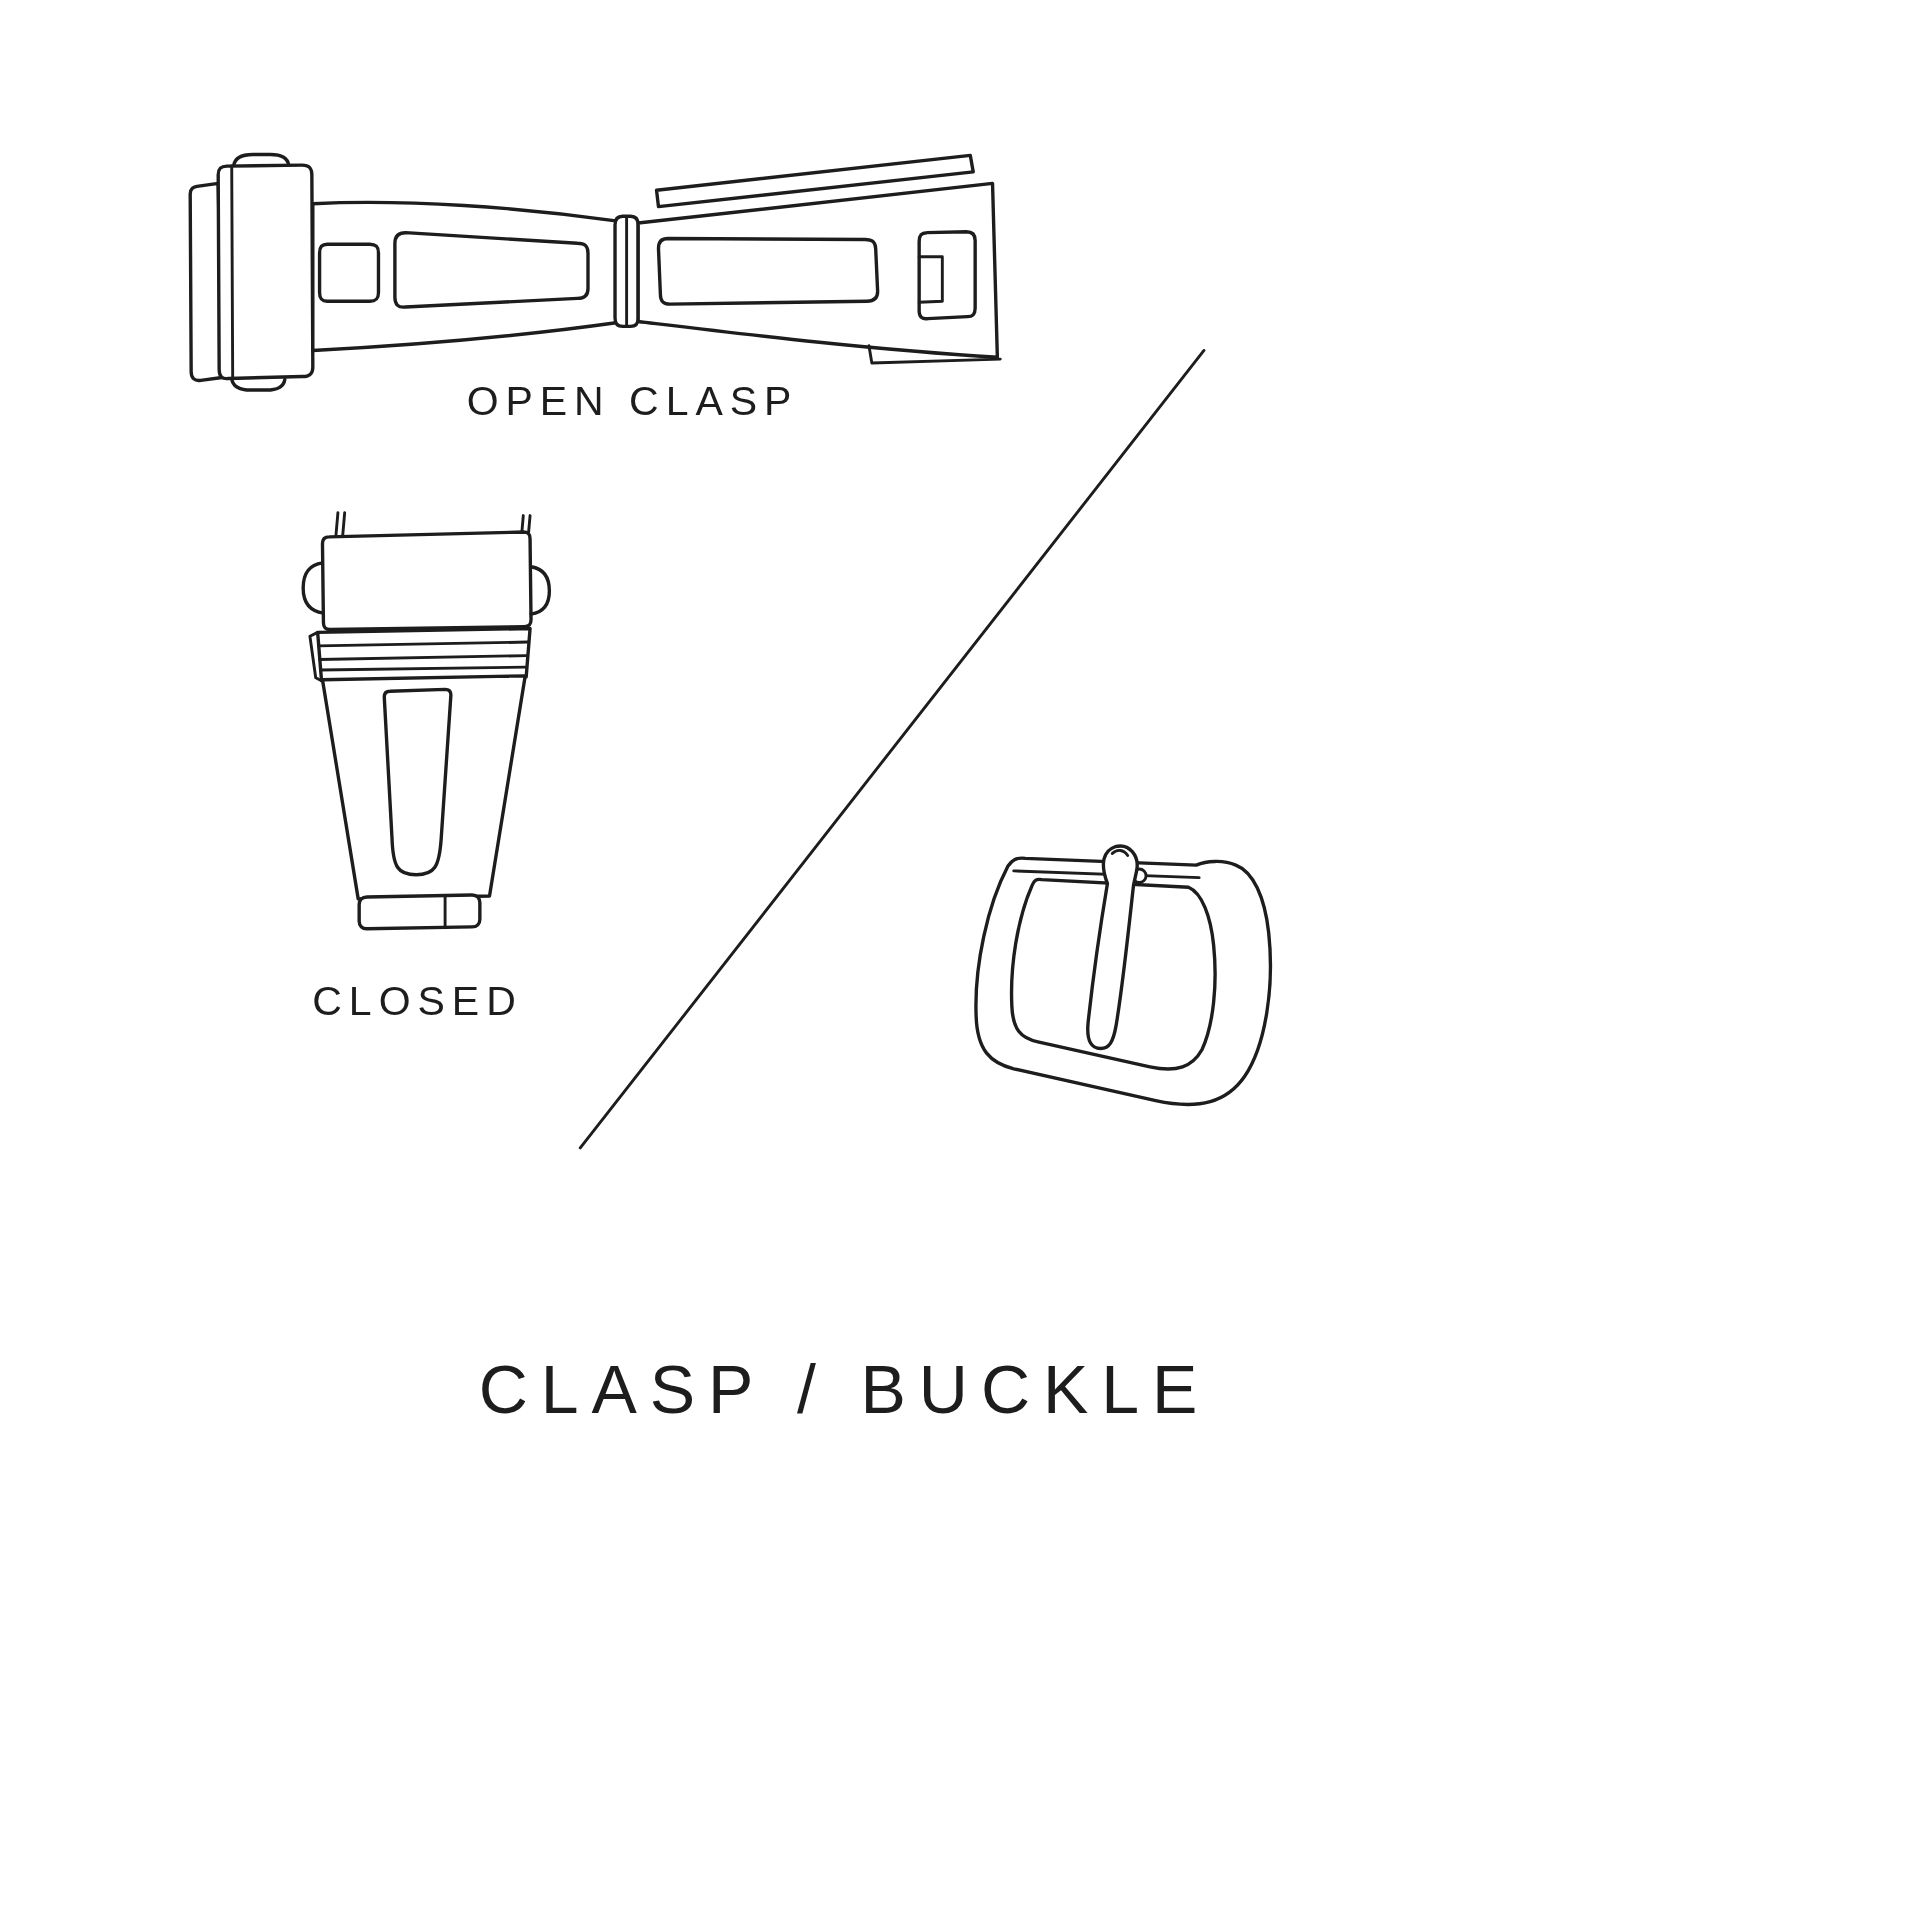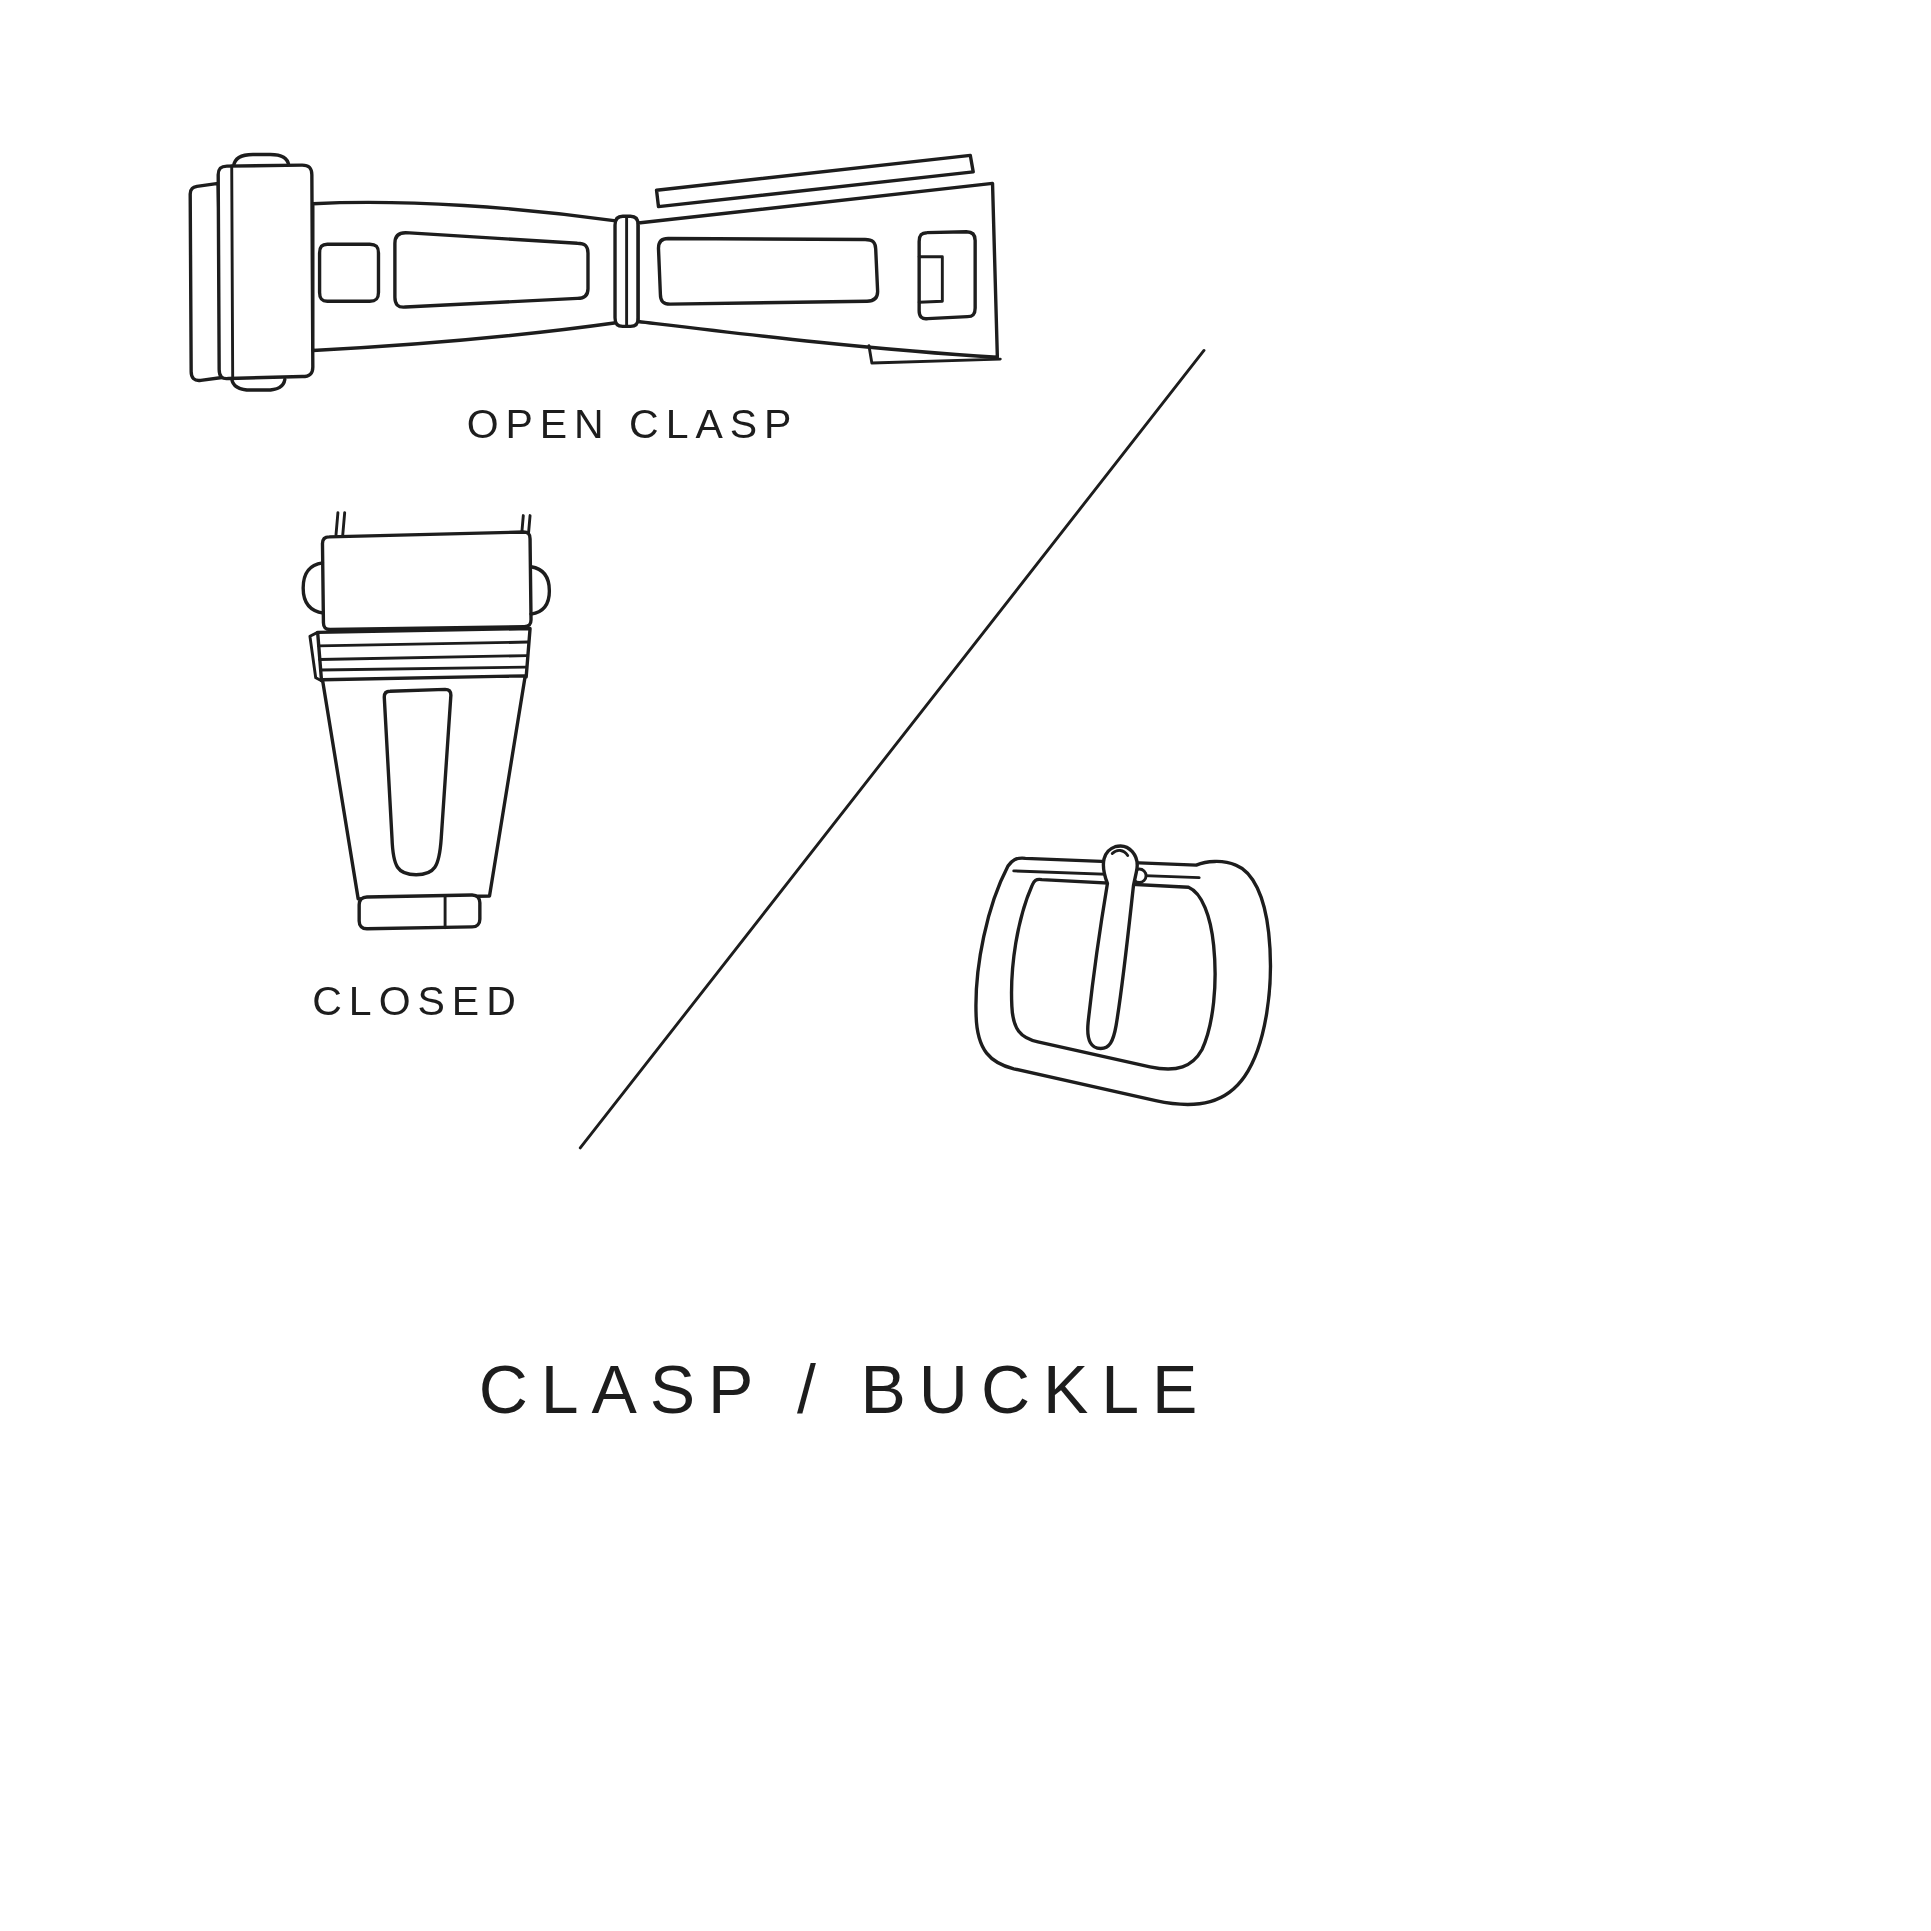--- a/index.html
+++ b/index.html
@@ -36,21 +36,21 @@
   .diagram-svg .thin{stroke-width:3;}
   .label{
     position:absolute;
     text-align:center;
     font-size:41px;
     letter-spacing:0.17em;
     color:var(--ink,#1d1d1d);
     white-space:nowrap;
     text-transform:uppercase;
   }
-  .label-open{left:343px;top:401px;width:579px;}
+  .label-open{left:343px;top:378px;width:579px;}
   .label-closed{left:128px;top:966px;width:579px;margin-top:12px;}
   .diagram-title{
     position:absolute;
     left:0;top:1350px;width:1689px;
     text-align:center;
     font-size:68px;
     letter-spacing:0.19em;
     color:var(--ink,#1d1d1d);
     white-space:nowrap;
     text-transform:uppercase;

